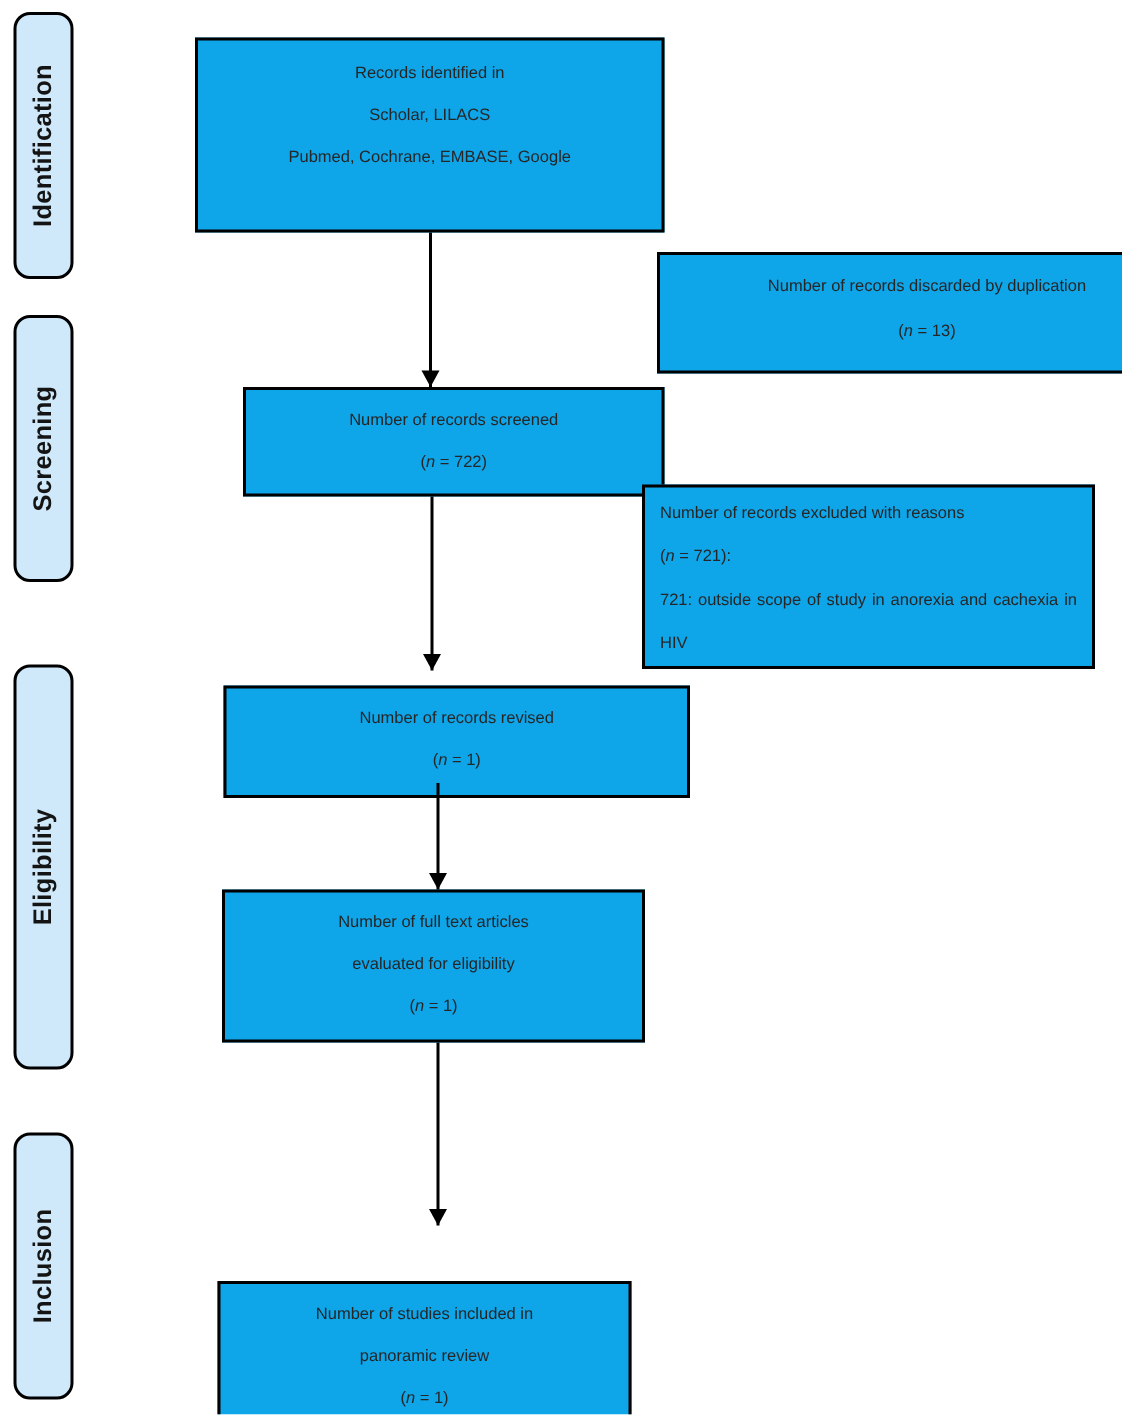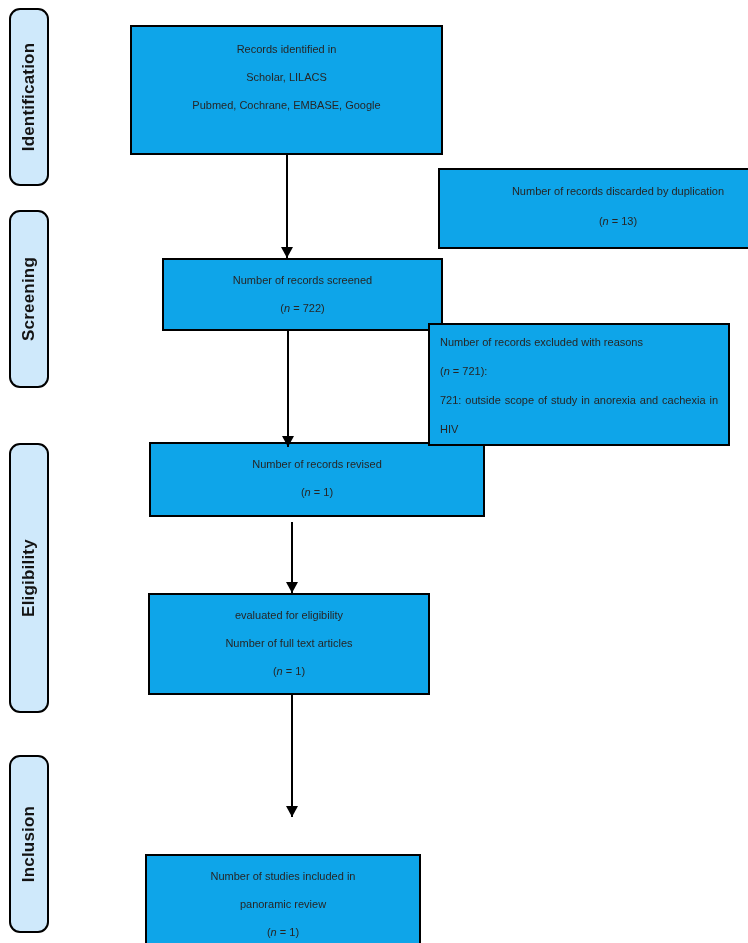--- a/index.html
+++ b/index.html
@@ -103,31 +103,31 @@
       </div>
   </div>
 
   <div class="box center pad-sm" style="left:147px; top:258px; width:281px; height:73px;margin-left:15px;">
     <div>
         <div class="tline">Number of records screened</div>
         <div class="tline">(<i>n</i> = 722)</div>
       </div>
   </div>
 
-  <div class="box center pad-sm" style="left:149px; top:442px; width:336px; height:75px;">
+  <div class="box center pad-sm" style="left:149px; top:457px; width:311px; height:75px;">
     <div>
         <div class="tline">Number of records revised</div>
         <div class="tline">(<i>n</i> = 1)</div>
       </div>
   </div>
 
   <div class="box center pad-sm" style="left:148px; top:593px; width:282px; height:102px;">
     <div>
+        <div class="tline">Number of full text articles</div>
         <div class="tline">evaluated for eligibility</div>
-        <div class="tline">Number of full text articles</div>
         <div class="tline">(<i>n</i> = 1)</div>
       </div>
   </div>
 
   <div class="box center pad-sm" style="left:145px; top:817px; width:276px; height:100px;margin-top:37px;">
     <div>
         <div class="tline">Number of studies included in</div>
         <div class="tline">panoramic review</div>
         <div class="tline">(<i>n</i> = 1)</div>
       </div>

